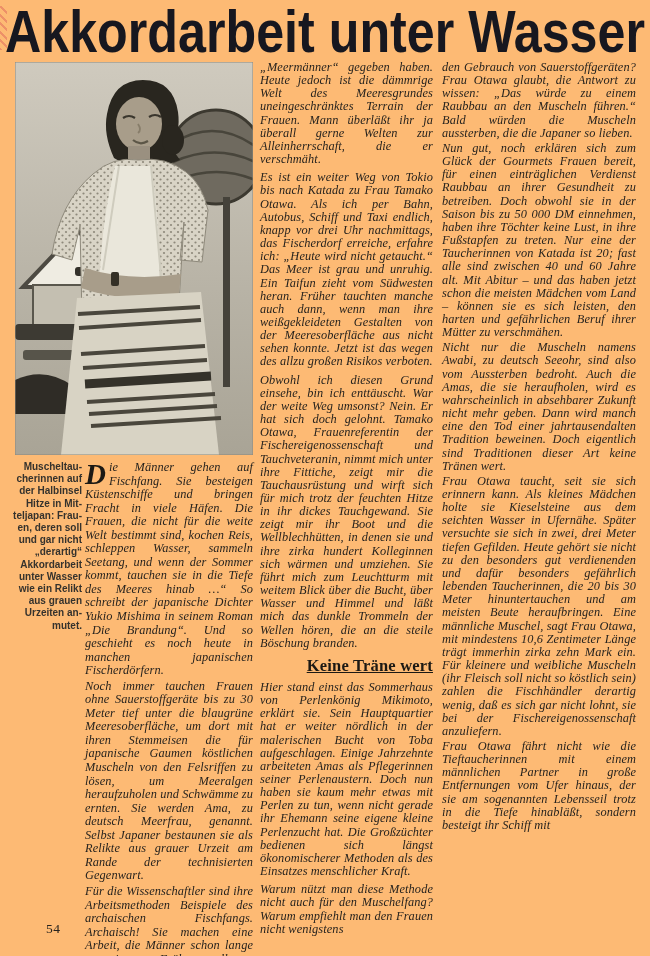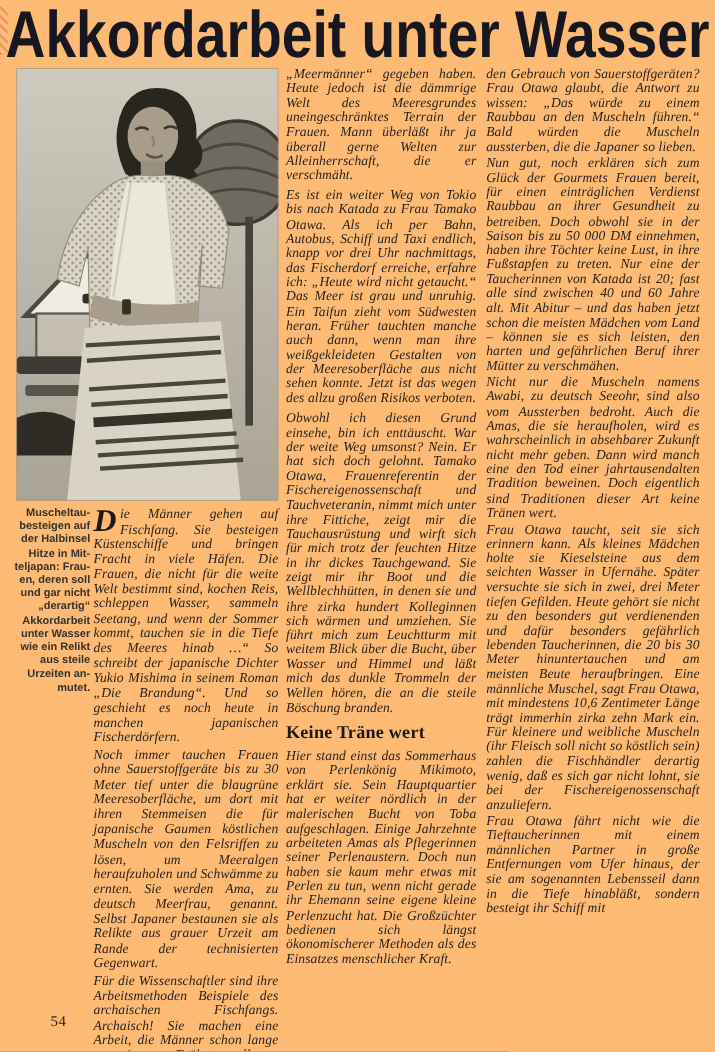--- a/index.html
+++ b/index.html
@@ -27,22 +27,22 @@
   #col1{left:85px;top:461px;width:168px;line-height:13.55px;}
   #col2{left:260px;top:61px;width:173px;}
   #col3{left:442px;top:61px;width:194px;}
   .para{margin:0 0 2px 0;font-style:italic;}
   #col2 .para{margin:0 0 5px 0;}
   .dropcap{
     float:left;font-size:29px;line-height:23px;font-weight:bold;
     padding:2px 3px 0 0;color:#1c1914;
   }
   #subhead{
-    font-weight:bold;font-size:16.5px;line-height:18px;text-align:left;
-    margin:7px 0 6px 0;color:#1c1914;letter-spacing:.2px;
+    font-weight:bold;font-size:16.5px;line-height:18px;text-align:right;
+    margin:7px 0 6px 0;color:#1c1914;letter-spacing:.2px;text-decoration:underline;
   }
   
   #caption{
     position:absolute;left:12px;top:461px;width:70px;
     font-family:"Liberation Sans", sans-serif;
     font-weight:bold;font-size:10px;line-height:12.2px;
     text-align:right;color:#35322d;
   }
   .cap-line{white-space:nowrap;}
   
@@ -124,31 +124,31 @@
           <path d="M70,322 l126,-8" stroke="#35322a" stroke-width="9" fill="none"></path>
         </g>
       </g>
 
       <rect x="0" y="0" width="238" height="393" fill="none" stroke="#8d887c" stroke-width="1"></rect>
     </svg>
   </div>
 
   <div id="caption">
       <div class="cap-line">Muscheltau-</div>
-      <div class="cap-line">besteigen auf</div>
+      <div class="cap-line">cherinnen auf</div>
       <div class="cap-line">der Halbinsel</div>
       <div class="cap-line">Hitze in Mit-</div>
       <div class="cap-line">teljapan: Frau-</div>
       <div class="cap-line">en, deren soll</div>
       <div class="cap-line">und gar nicht</div>
       <div class="cap-line">„derartig“</div>
       <div class="cap-line">Akkordarbeit</div>
       <div class="cap-line">unter Wasser</div>
       <div class="cap-line">wie ein Relikt</div>
-      <div class="cap-line">aus steile</div>
+      <div class="cap-line">aus grauen</div>
       <div class="cap-line">Urzeiten an-</div>
       <div class="cap-line">mutet.</div>
     </div>
 
   <div id="col1" class="col">
     <p class="para"><span class="dropcap">D</span><span>ie Männer gehen auf Fischfang. Sie besteigen Küstenschiffe und bringen Fracht in viele Häfen. Die Frauen, die nicht für die weite Welt bestimmt sind, kochen Reis, schleppen Wasser, sammeln Seetang, und wenn der Sommer kommt, tauchen sie in die Tiefe des Meeres hinab …“ So schreibt der japanische Dichter Yukio Mishima in seinem Roman „Die Brandung“. Und so geschieht es noch heute in manchen japanischen Fischerdörfern.</span></p>
     <div>
         <p class="para">Noch immer tauchen Frauen ohne Sauerstoffgeräte bis zu 30 Meter tief unter die blaugrüne Meeresoberfläche, um dort mit ihren Stemmeisen die für japanische Gaumen köstlichen Muscheln von den Felsriffen zu lösen, um Meeralgen heraufzuholen und Schwämme zu ernten. Sie werden Ama, zu deutsch Meerfrau, genannt. Selbst Japaner bestaunen sie als Relikte aus grauer Urzeit am Rande der technisierten Gegenwart.</p>
         <p class="para">Für die Wissenschaftler sind ihre Arbeitsmethoden Beispiele des archaischen Fischfangs. Archaisch! Sie machen eine Arbeit, die Männer schon lange verweigern. Früher soll es nämlich auch</p>
       </div>
@@ -156,28 +156,29 @@
 
   <div id="col2" class="col">
     <div>
         <p class="para">„Meermänner“ gegeben haben. Heute jedoch ist die dämmrige Welt des Meeresgrundes uneingeschränktes Terrain der Frauen. Mann überläßt ihr ja überall gerne Welten zur Alleinherrschaft, die er verschmäht.</p>
         <p class="para">Es ist ein weiter Weg von Tokio bis nach Katada zu Frau Tamako Otawa. Als ich per Bahn, Autobus, Schiff und Taxi endlich, knapp vor drei Uhr nachmittags, das Fischerdorf erreiche, erfahre ich: „Heute wird nicht getaucht.“ Das Meer ist grau und unruhig. Ein Taifun zieht vom Südwesten heran. Früher tauchten manche auch dann, wenn man ihre weißgekleideten Gestalten von der Meeresoberfläche aus nicht sehen konnte. Jetzt ist das wegen des allzu großen Risikos verboten.</p>
         <p class="para">Obwohl ich diesen Grund einsehe, bin ich enttäuscht. War der weite Weg umsonst? Nein. Er hat sich doch gelohnt. Tamako Otawa, Frauenreferentin der Fischereigenossenschaft und Tauchveteranin, nimmt mich unter ihre Fittiche, zeigt mir die Tauchausrüstung und wirft sich für mich trotz der feuchten Hitze in ihr dickes Tauchgewand. Sie zeigt mir ihr Boot und die Wellblechhütten, in denen sie und ihre zirka hundert Kolleginnen sich wärmen und umziehen. Sie führt mich zum Leuchtturm mit weitem Blick über die Bucht, über Wasser und Himmel und läßt mich das dunkle Trommeln der Wellen hören, die an die steile Böschung branden.</p>
       </div>
     <div id="subhead">Keine Träne wert</div>
     <div>
         <p class="para">Hier stand einst das Sommerhaus von Perlenkönig Mikimoto, erklärt sie. Sein Hauptquartier hat er weiter nördlich in der malerischen Bucht von Toba aufgeschlagen. Einige Jahrzehnte arbeiteten Amas als Pflegerinnen seiner Perlenaustern. Doch nun haben sie kaum mehr etwas mit Perlen zu tun, wenn nicht gerade ihr Ehemann seine eigene kleine Perlenzucht hat. Die Großzüchter bedienen sich längst ökonomischerer Methoden als des Einsatzes menschlicher Kraft.</p>
+        <p class="para">Warum nützt man diese Methode nicht auch für den Muschelfang? Warum empfiehlt man den Frauen nicht wenigstens</p>
       </div>
   </div>
 
   <div id="col3" class="col">
     <div>
         <p class="para">den Gebrauch von Sauerstoffgeräten? Frau Otawa glaubt, die Antwort zu wissen: „Das würde zu einem Raubbau an den Muscheln führen.“ Bald würden die Muscheln aussterben, die die Japaner so lieben.</p>
         <p class="para">Nun gut, noch erklären sich zum Glück der Gourmets Frauen bereit, für einen einträglichen Verdienst Raubbau an ihrer Gesundheit zu betreiben. Doch obwohl sie in der Saison bis zu 50 000 DM einnehmen, haben ihre Töchter keine Lust, in ihre Fußstapfen zu treten. Nur eine der Taucherinnen von Katada ist 20; fast alle sind zwischen 40 und 60 Jahre alt. Mit Abitur – und das haben jetzt schon die meisten Mädchen vom Land – können sie es sich leisten, den harten und gefährlichen Beruf ihrer Mütter zu verschmähen.</p>
         <p class="para">Nicht nur die Muscheln namens Awabi, zu deutsch Seeohr, sind also vom Aussterben bedroht. Auch die Amas, die sie heraufholen, wird es wahrscheinlich in absehbarer Zukunft nicht mehr geben. Dann wird manch eine den Tod einer jahrtausendalten Tradition beweinen. Doch eigentlich sind Traditionen dieser Art keine Tränen wert.</p>
         <p class="para">Frau Otawa taucht, seit sie sich erinnern kann. Als kleines Mädchen holte sie Kieselsteine aus dem seichten Wasser in Ufernähe. Später versuchte sie sich in zwei, drei Meter tiefen Gefilden. Heute gehört sie nicht zu den besonders gut verdienenden und dafür besonders gefährlich lebenden Taucherinnen, die 20 bis 30 Meter hinuntertauchen und am meisten Beute heraufbringen. Eine männliche Muschel, sagt Frau Otawa, mit mindestens 10,6 Zentimeter Länge trägt immerhin zirka zehn Mark ein. Für kleinere und weibliche Muscheln (ihr Fleisch soll nicht so köstlich sein) zahlen die Fischhändler derartig wenig, daß es sich gar nicht lohnt, sie bei der Fischereigenossenschaft anzuliefern.</p>
-        <p class="para">Frau Otawa fährt nicht wie die Tieftaucherinnen mit einem männlichen Partner in große Entfernungen vom Ufer hinaus, der sie am sogenannten Lebensseil dann in die Tiefe hinabläßt, sondern besteigt ihr Schiff mit</p>
+        <p class="para">Frau Otawa fährt nicht wie die Tieftaucherinnen mit einem männlichen Partner in große Entfernungen vom Ufer hinaus, der sie am sogenannten Lebensseil trotz in die Tiefe hinabläßt, sondern besteigt ihr Schiff mit</p>
       </div>
   </div>
 
   <div id="pagenum">54</div>
 
 </div>
 
 </body></html>

